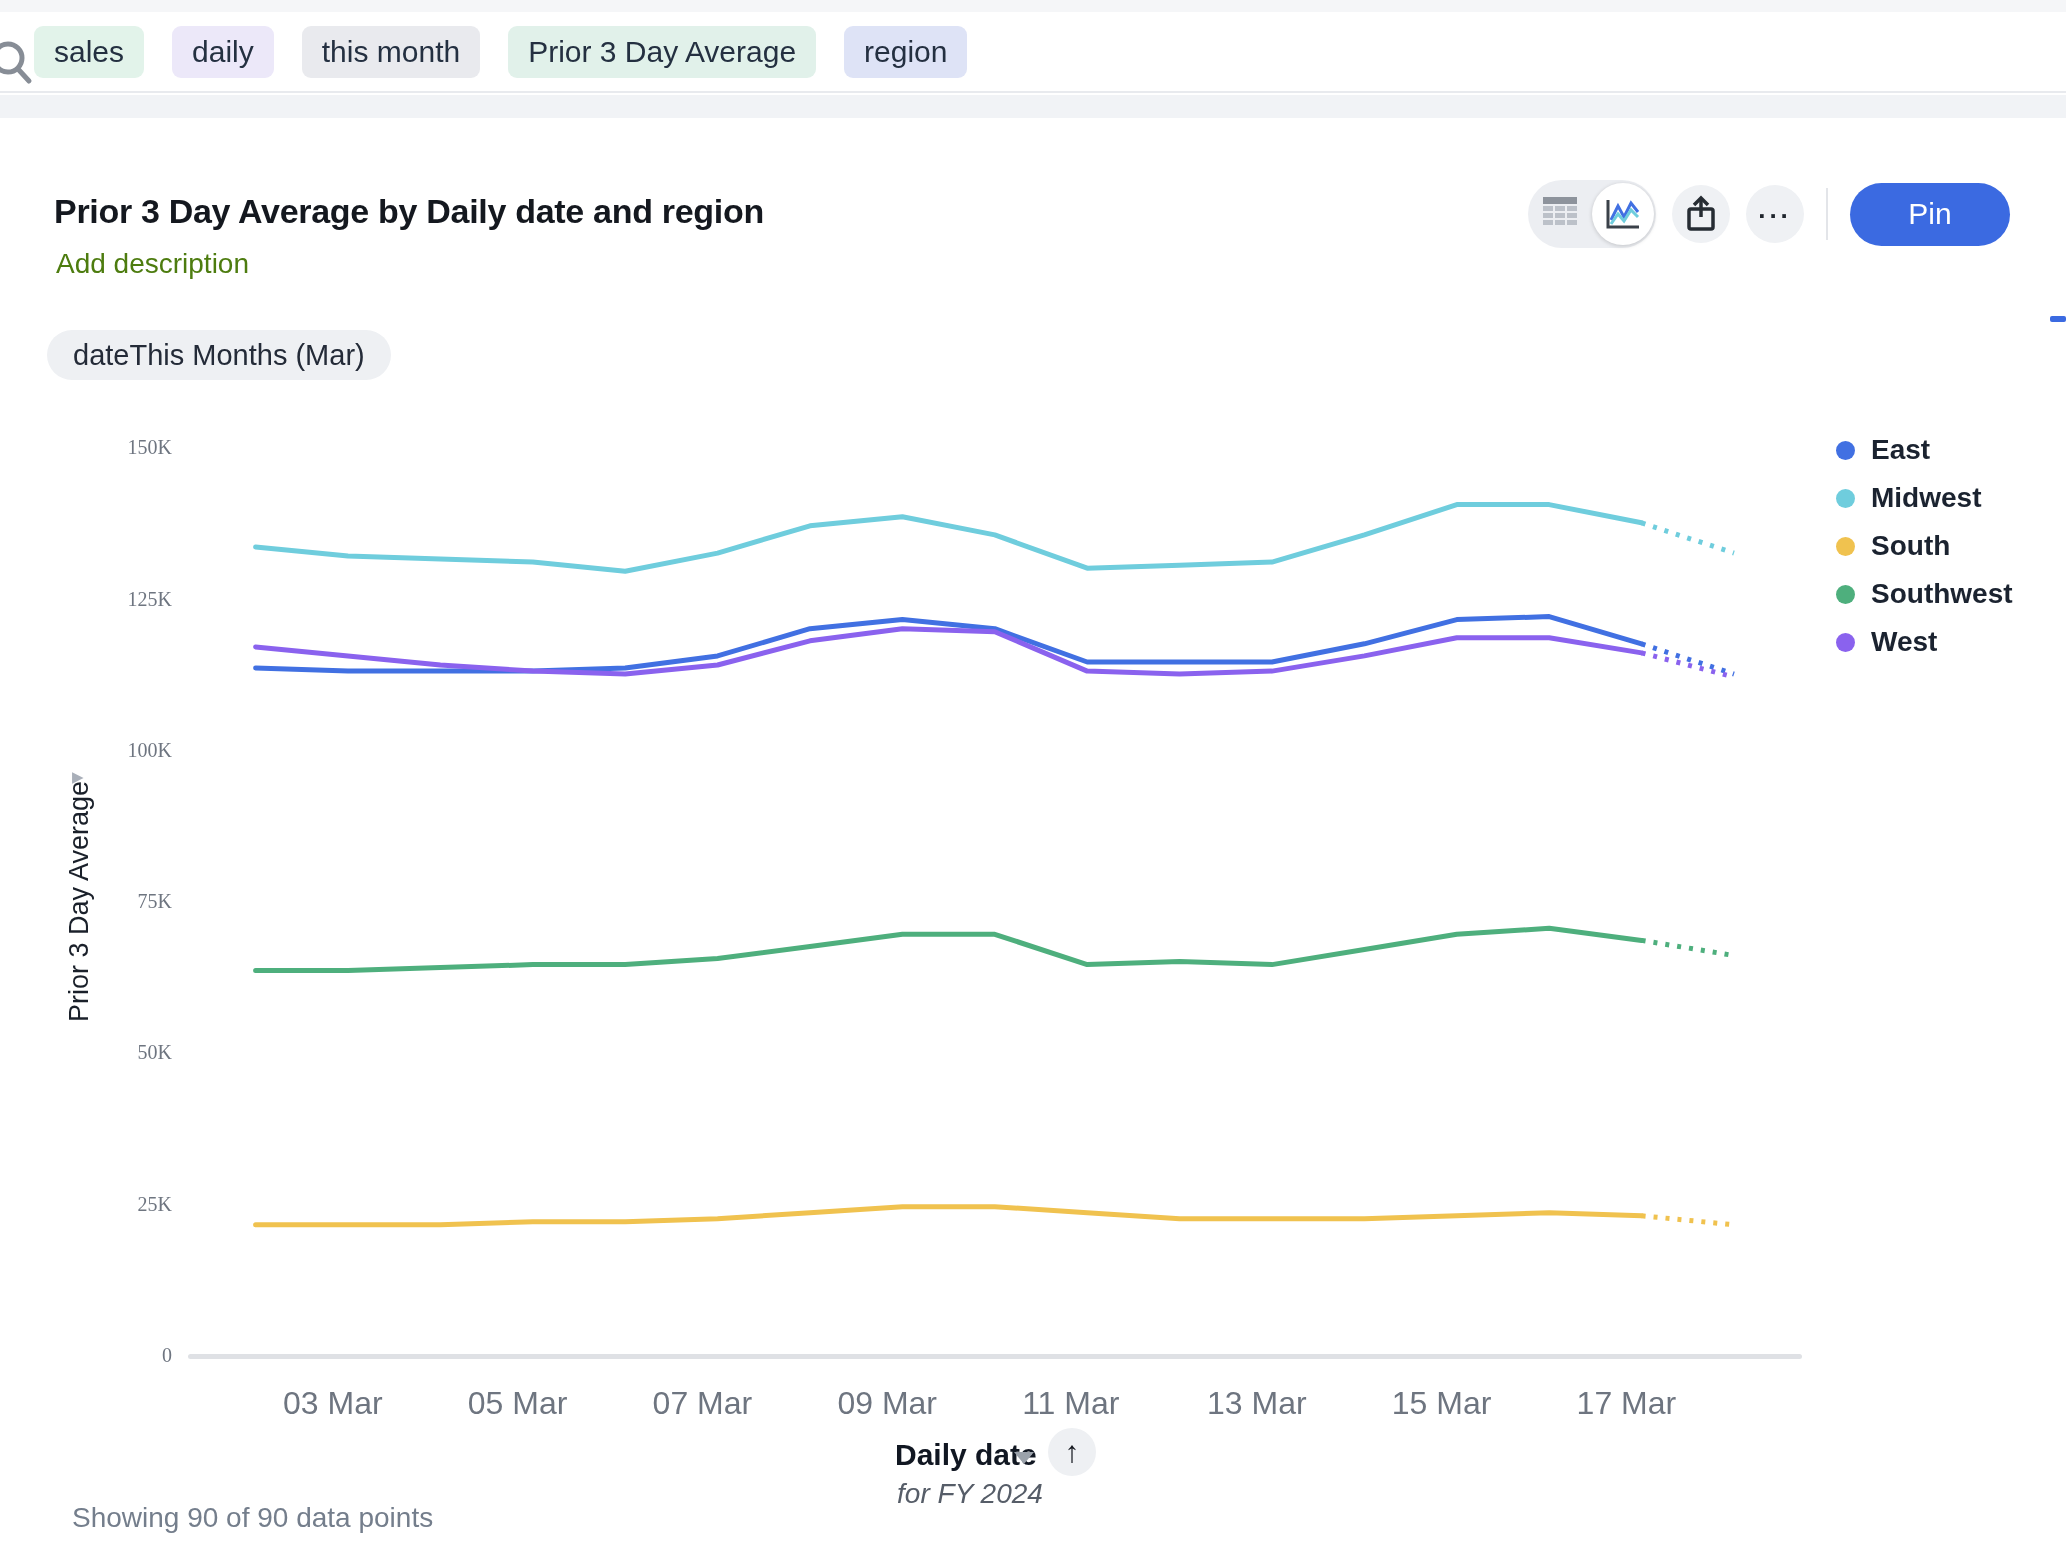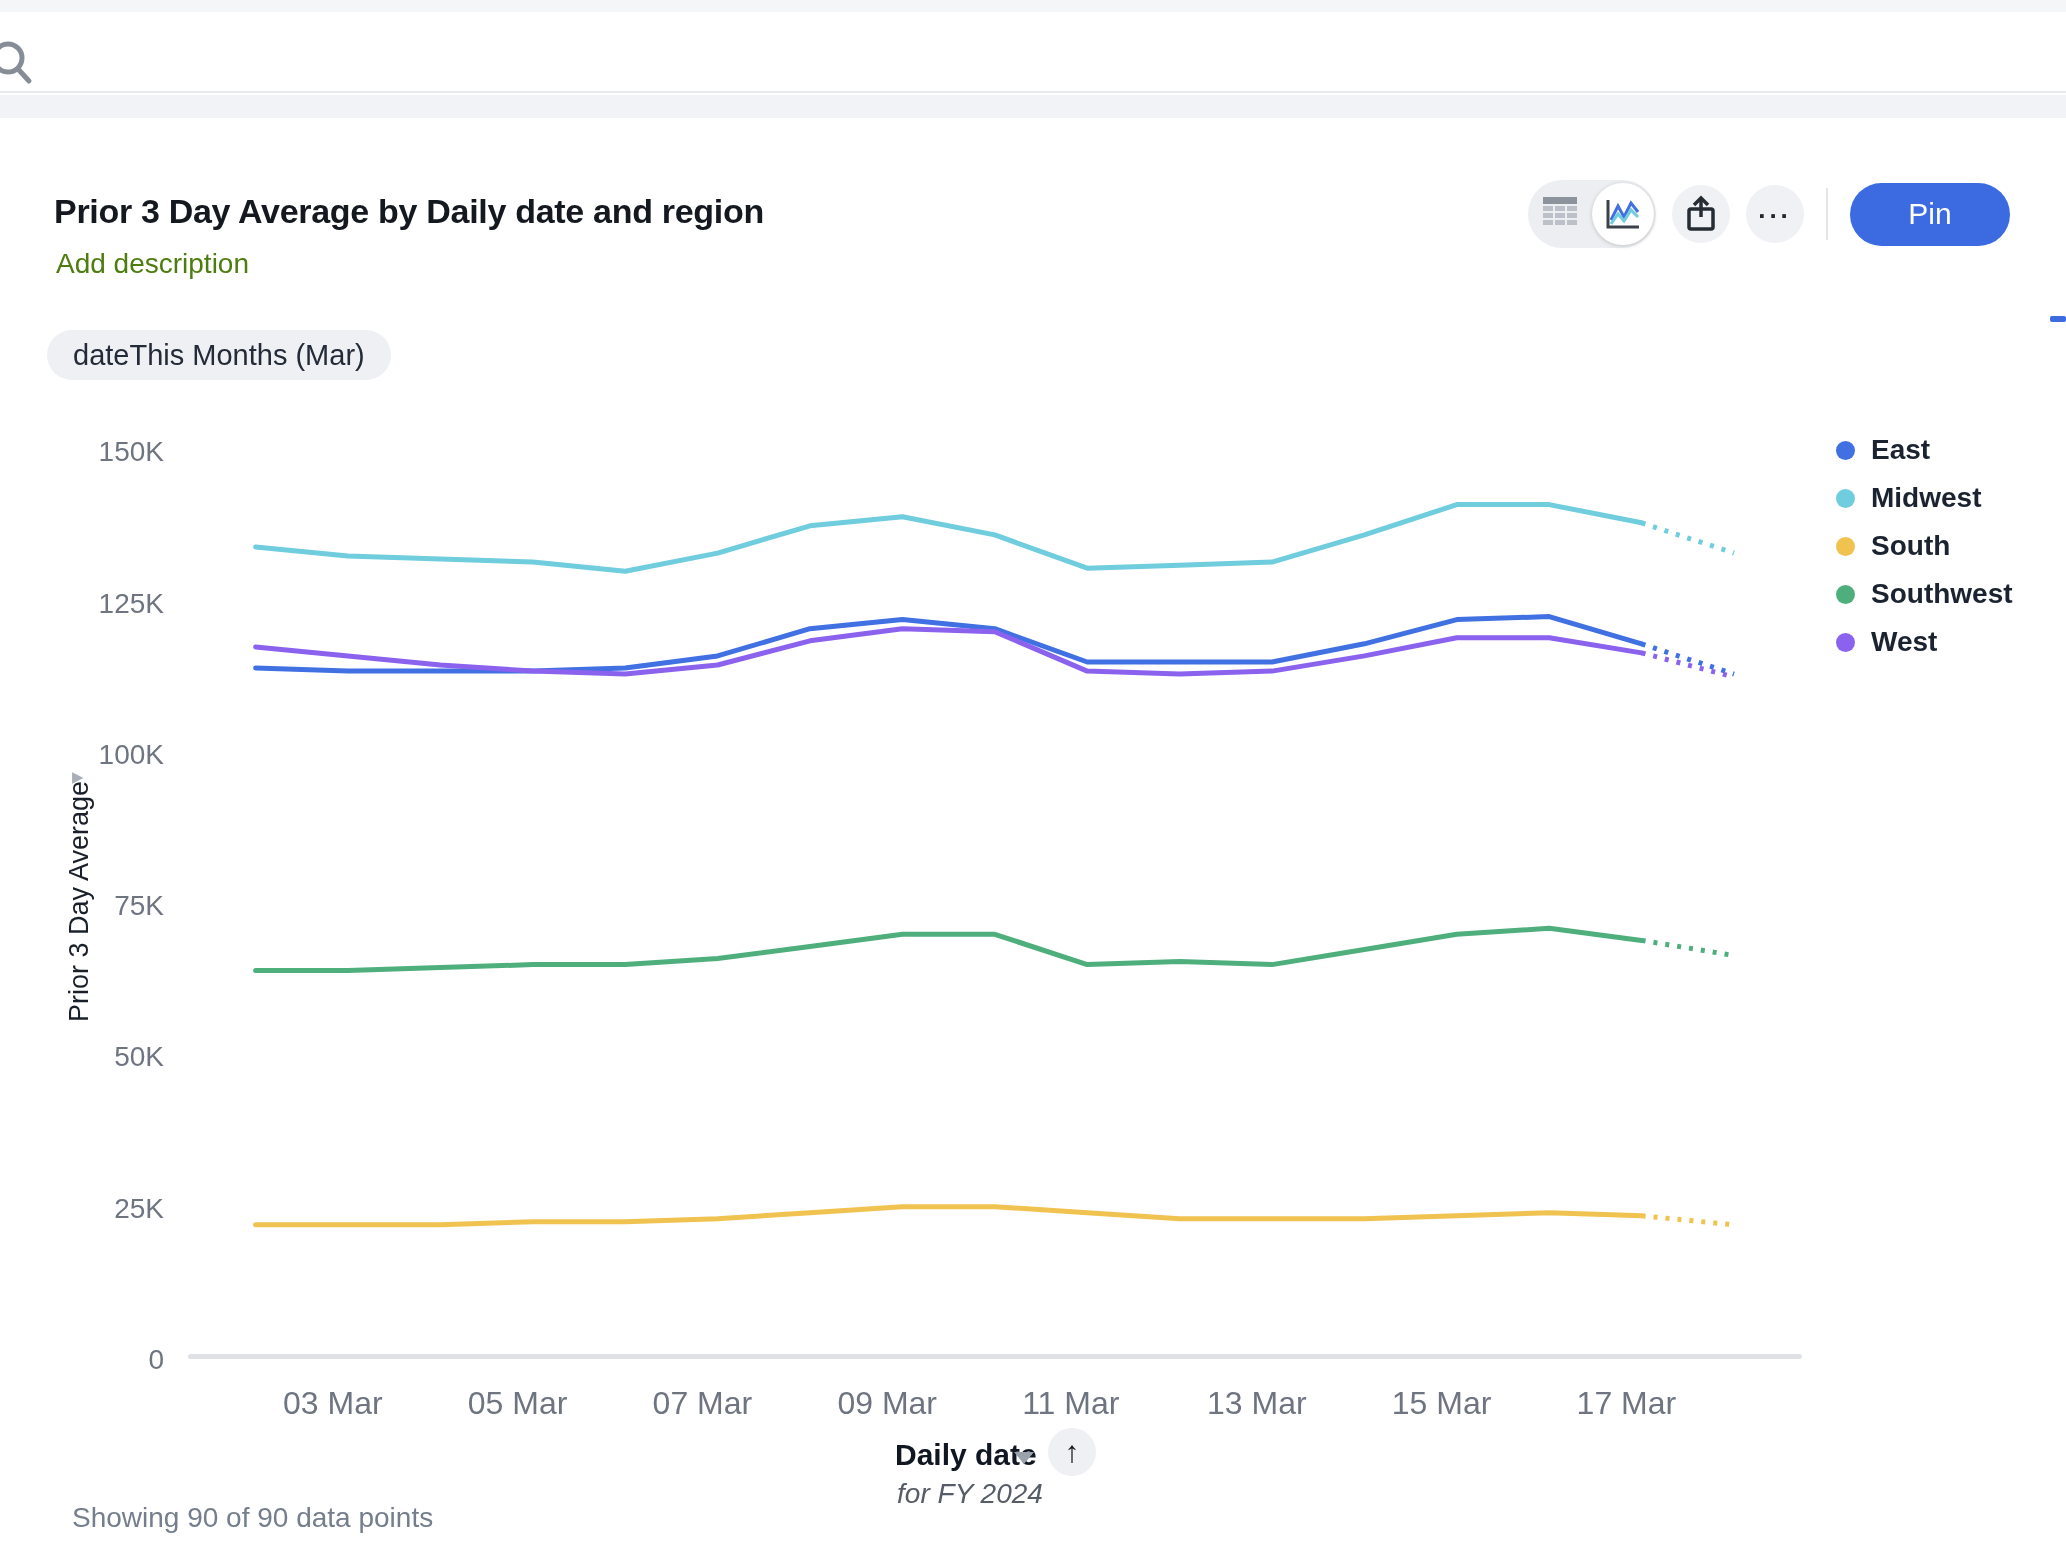--- a/index.html
+++ b/index.html
@@ -58,21 +58,21 @@
 
   
   .filter-pill {
     left:47px; top:330px; height:50px; border-radius:25px; background:#EEF0F3;
     display:flex; align-items:center; padding:0 26px; font-size:29px; color:#242B38; 
   }
   .filter-pill b { font-weight:400; }
 
   
   #chart-svg { left:0; top:0; width:2066px; height:1544px; pointer-events:none; }
-  .y-tick { position:absolute; width:112px; text-align:right; left:52px; font-size:28px; color:#6E7580; }
+  .y-tick { position:absolute; width:112px; text-align:right; left:60px; font-size:20px; color:#6E7580;font-family:Liberation Serif, serif; }
   .x-tick { position:absolute; width:130px; text-align:left; top:1374px; font-size:32px; color:#6E7580;margin-top:11px; }
   .x-axis-line { left:188px; top:1354px; width:1614px; height:5px; background:#DFE1E5; border-radius:3px; }
   .y-axis-title {
     left:-71px; top:886px; width:300px; text-align:center;
     transform:rotate(-90deg); font-size:27px; font-weight:500; color:#1A202A;
   }
   .y-axis-expand { left:72px; top:768px; font-size:15px; color:#A9AFB9; }
 
   .legend { left:1836px; top:426px; display:flex; flex-direction:column; }
   .legend-item { display:flex; align-items:center; gap:16px; height:48px; }
@@ -98,20 +98,27 @@
 <body>
 
 <div class="abs top-strip"></div>
 <div class="abs search-bar">
   <span class="search-icon-wrap">
     <svg width="52" height="56" viewBox="0 0 52 56">
       <circle cx="24" cy="22" r="14" fill="none" stroke="#878D96" stroke-width="5"></circle>
       <line x1="34" y1="33" x2="45" y2="45" stroke="#878D96" stroke-width="5" stroke-linecap="round"></line>
     </svg>
   </span>
+  <span id="pills" style="display: flex; gap: 28px;">
+      <span class="pill" style="background: rgb(226, 243, 234);">sales</span>
+      <span class="pill" style="background: rgb(236, 232, 249);">daily</span>
+      <span class="pill" style="background: rgb(233, 234, 238);">this month</span>
+      <span class="pill" style="background: rgb(225, 241, 234);">Prior 3 Day Average</span>
+      <span class="pill" style="background: rgb(222, 227, 246);">region</span>
+    </span>
 </div>
 <div class="abs gray-band"></div>
 <div class="abs card"></div>
 <div class="abs edge-dash"></div>
 
 <div class="abs page-title">Prior 3 Day Average by Daily date and region</div>
 <div class="abs add-description">Add description</div>
 
 <div class="abs controls">
   <div class="view-toggle">

